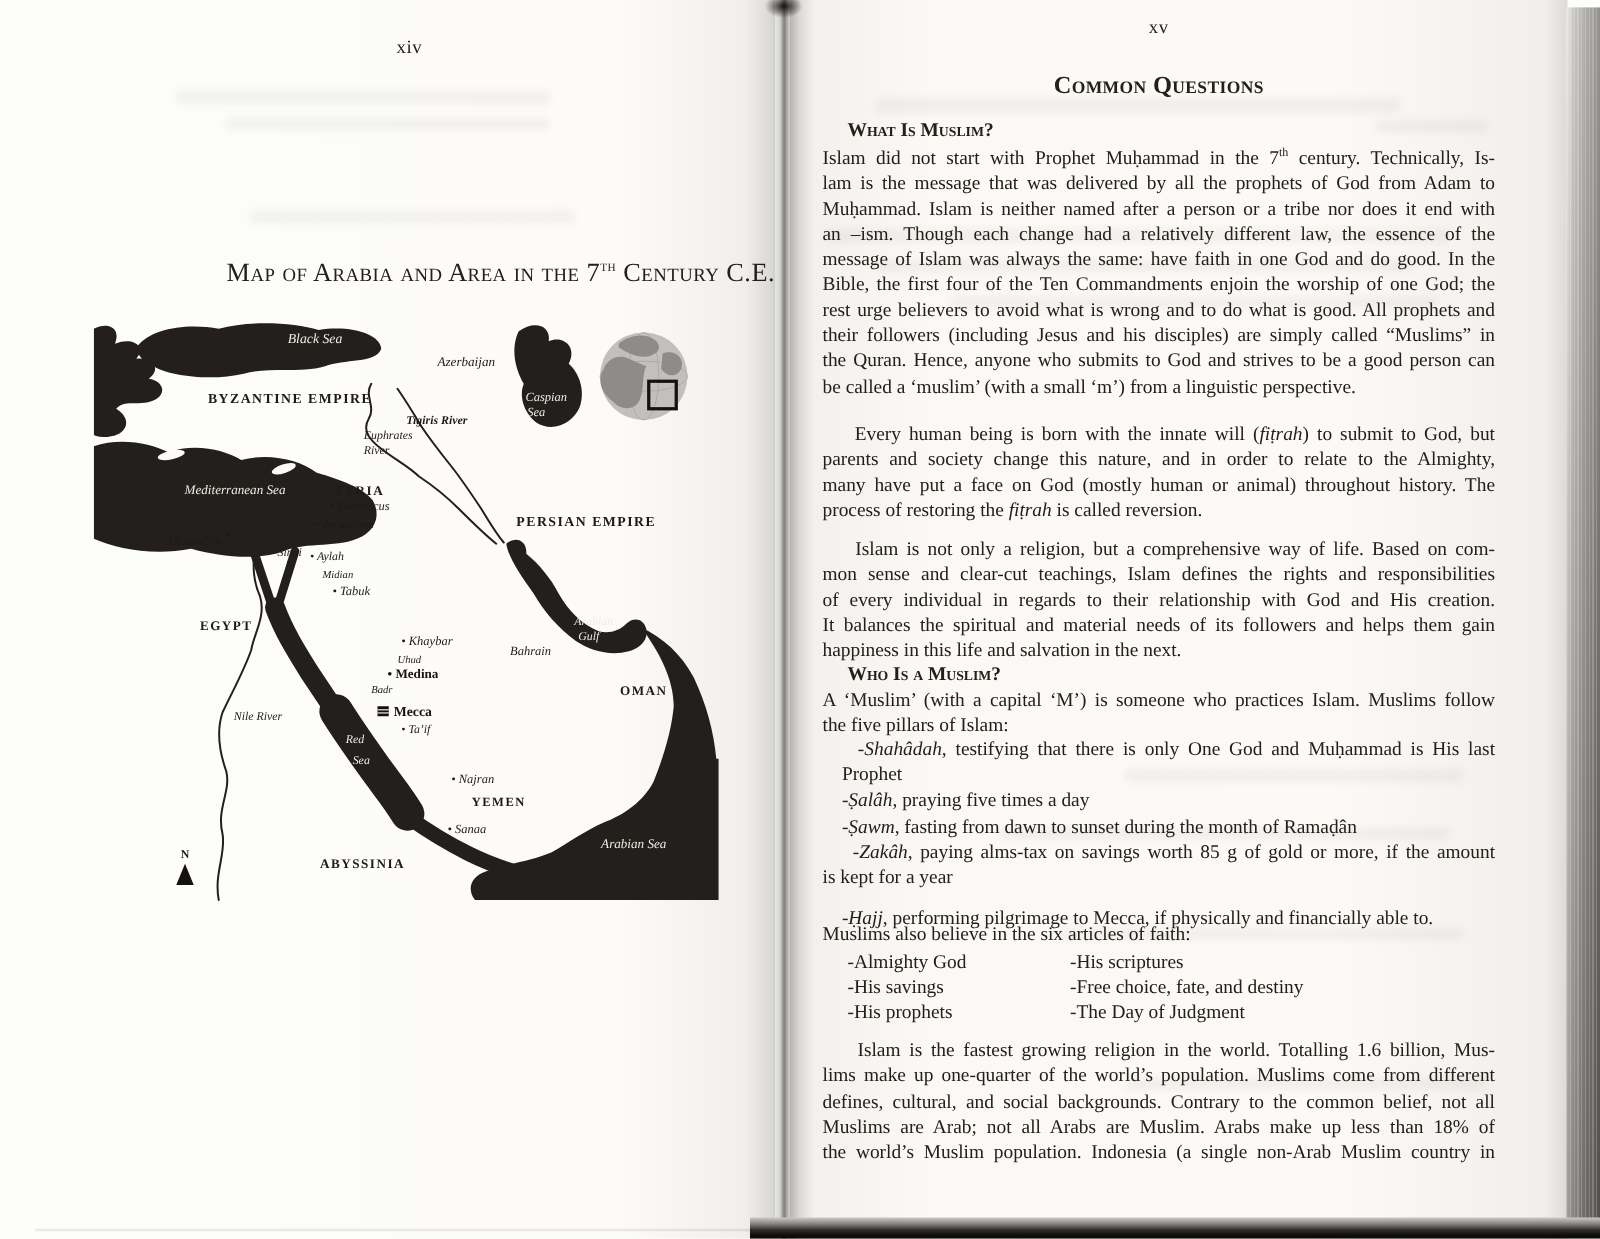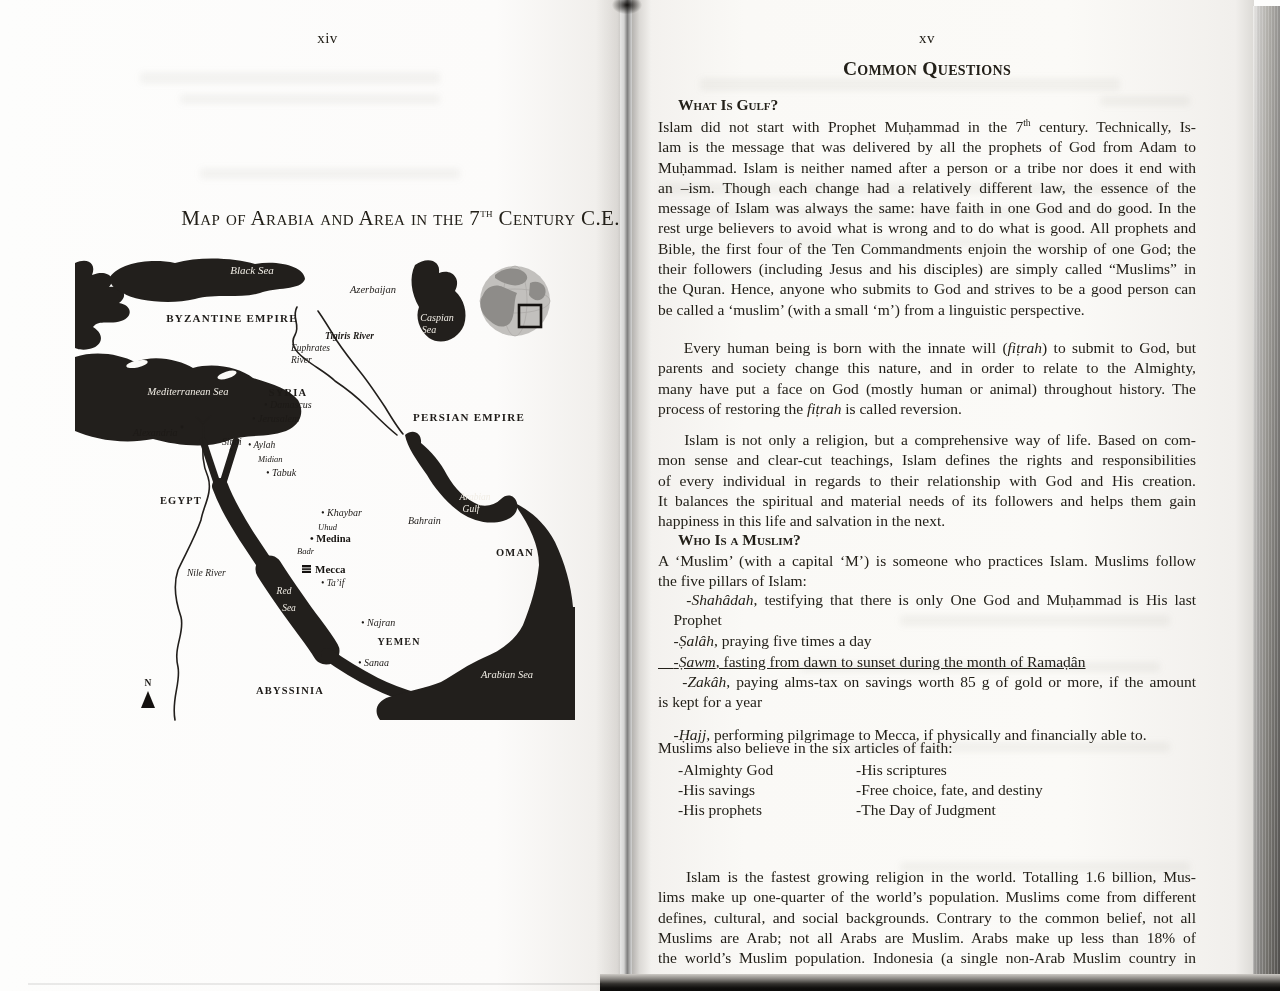--- a/index.html
+++ b/index.html
@@ -180,32 +180,32 @@
     <div class="smudge" style="left:68px;top:78px;width:420px;height:13px;"></div>
     <div class="smudge" style="left:468px;top:96px;width:90px;height:10px;"></div>
     <div class="smudge" style="left:28px;top:183px;width:500px;height:11px;"></div>
     <div class="smudge" style="left:68px;top:208px;width:430px;height:10px;"></div>
     <div class="smudge" style="left:128px;top:237px;width:390px;height:10px;"></div>
     <div class="smudge" style="left:268px;top:615px;width:270px;height:11px;"></div>
     <div class="smudge" style="left:168px;top:662px;width:360px;height:10px;"></div>
     <div class="smudge" style="left:218px;top:742px;width:320px;height:10px;"></div>
     <div class="smudge" style="left:268px;top:862px;width:290px;height:10px;"></div>
 
-    <div class="pageno" style="left:26px;width:538px;top:30px;text-align:center;">xv</div>
+    <div class="pageno" style="left:26px;width:538px;top:14px;text-align:center;">xv</div>
     <div class="page-title">Common Questions</div>
 
-    <div class="sec" style="top:96px;">What Is Gulf?</div>
+    <div class="sec" style="top:96px;">What Is Muslim?</div>
     <div class="para" style="top:117px;">
         <div class="tline">Islam did not start with Prophet Muḥammad in the 7<sup>th</sup> century. Technically, Is-</div>
         <div class="tline">lam is the message that was delivered by all the prophets of God from Adam to</div>
         <div class="tline">Muḥammad. Islam is neither named after a person or a tribe nor does it end with</div>
         <div class="tline">an –ism. Though each change had a relatively different law, the essence of the</div>
         <div class="tline">message of Islam was always the same: have faith in one God and do good. In the</div>
+        <div class="tline">Bible, the first four of the Ten Commandments enjoin the worship of one God; the</div>
         <div class="tline">rest urge believers to avoid what is wrong and to do what is good. All prophets and</div>
-        <div class="tline">Bible, the first four of the Ten Commandments enjoin the worship of one God; the</div>
         <div class="tline">their followers (including Jesus and his disciples) are simply called “Muslims” in</div>
         <div class="tline">the Quran. Hence, anyone who submits to God and strives to be a good person can</div>
         <div class="tline tlast">be called a ‘muslim’ (with a small ‘m’) from a linguistic perspective.</div>
       </div>
     <div class="para" style="top:338px;">
         <div class="tline">    Every human being is born with the innate will (<i>fiṭrah</i>) to submit to God, but</div>
         <div class="tline">parents and society change this nature, and in order to relate to the Almighty,</div>
         <div class="tline">many have put a face on God (mostly human or animal) throughout history. The</div>
         <div class="tline tlast">process of restoring the <i>fiṭrah</i> is called reversion.</div>
       </div>
@@ -223,21 +223,21 @@
         <div class="tline tlast">the five pillars of Islam:</div>
       </div>
 
     <div class="para" style="top:590px;">
         <div class="tline">    -<i>Shahâdah</i>, testifying that there is only One God and Muḥammad is His last</div>
         <div class="tline tlast">    Prophet</div>
       </div>
     <div class="para" style="top:631px;">
         <div class="tline tlast">    -<i>Ṣalâh</i>, praying five times a day</div>
       </div>
-    <div class="para" style="top:652px;text-decoration:underline;">
+    <div class="para" style="top:652px;">
         <div class="tline tlast">    -<i>Ṣawm</i>, fasting from dawn to sunset during the month of Ramaḍân</div>
       </div>
     <div class="para" style="top:672px;">
         <div class="tline">    -<i>Zakâh</i>, paying alms-tax on savings worth 85 g of gold or more, if the amount</div>
         <div class="tline tlast">is kept for a year</div>
       </div>
     <div class="para" style="top:709px;margin-top:16px;">
         <div class="tline tlast">    -<i>Ḥajj</i>, performing pilgrimage to Mecca, if physically and financially able to.</div>
       </div>
 
@@ -250,21 +250,21 @@
           <div class="tline">-His savings</div>
           <div class="tline tlast">-His prophets</div>
         </div>
       <div class="acol2 no-just">
           <div class="tline">-His scriptures</div>
           <div class="tline">-Free choice, fate, and destiny</div>
           <div class="tline tlast">-The Day of Judgment</div>
         </div>
     </div>
 
-    <div class="para" style="top:831px;margin-top:36px;">
+    <div class="para" style="top:831px;">
         <div class="tline">    Islam is the fastest growing religion in the world. Totalling 1.6 billion, Mus-</div>
         <div class="tline">lims make up one-quarter of the world’s population. Muslims come from different</div>
         <div class="tline">defines, cultural, and social backgrounds. Contrary to the common belief, not all</div>
         <div class="tline">Muslims are Arab; not all Arabs are Muslim. Arabs make up less than 18% of</div>
         <div class="tline">the world’s Muslim population. Indonesia (a single non-Arab Muslim country in</div>
       </div>
   </div>
 
   <div class="gutter"></div>
   <div class="gutter-top"></div>

